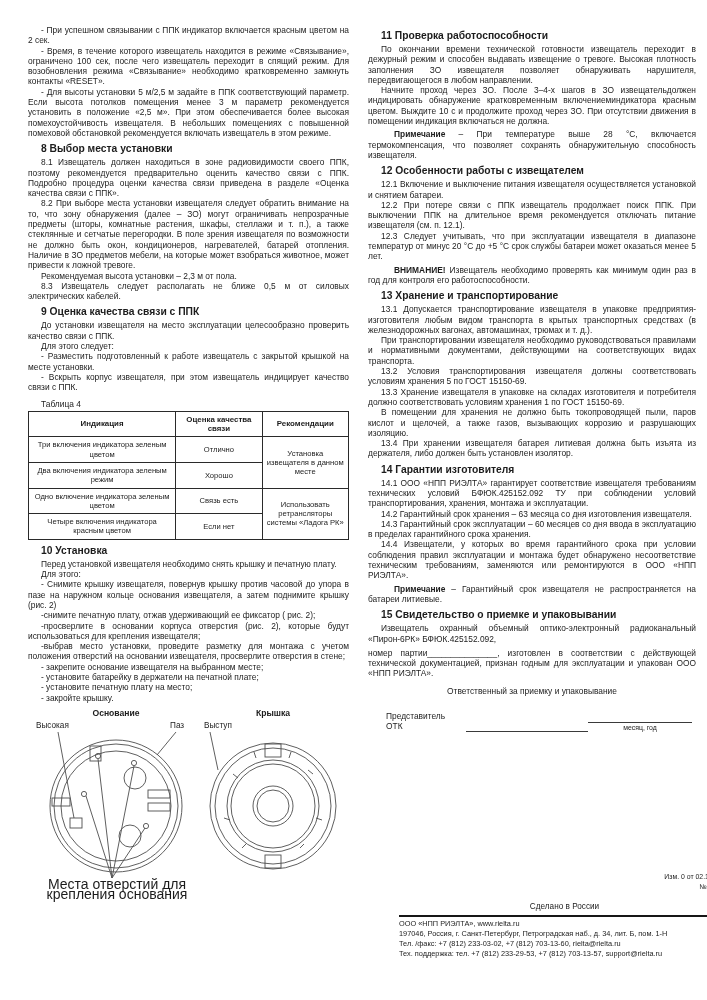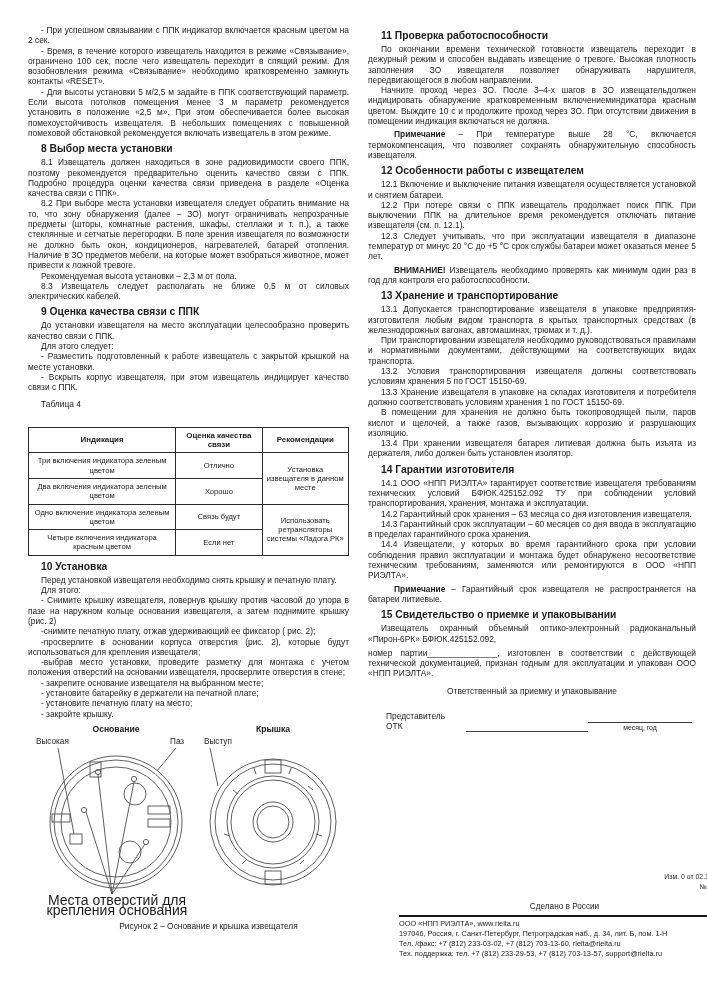--- a/index.html
+++ b/index.html
@@ -9,21 +9,21 @@
   .col{font-size:8.4px;line-height:10.3px;text-align:justify;}
   .col-left{width:321px;}
   .col-right{width:328px;}
   .col p{margin:0;text-indent:13px;}
   p.note{margin-top:3px;}
   p.note b{font-weight:bold;padding-left:13px;}
   p.no-indent{text-indent:0;}
   p.gap-top{margin-top:4px;}
   h3.sec{font-size:10.3px;line-height:12px;margin:5px 0 2px;text-indent:13px;text-align:left;font-weight:bold;}
   .table-label{margin-top:6px !important;}
-  table.t4{border-collapse:collapse;width:100%;margin-top:18px;border:1.6px solid #2a2a2a;}
+  table.t4{border-collapse:collapse;width:100%;margin-top:2px;border:1.6px solid #2a2a2a;}
   table.t4 th,table.t4 td{border:1px solid #2a2a2a;text-align:center;vertical-align:middle;
         padding:3px 3px;line-height:9.3px;}
   table.t4 th{font-size:7.9px;font-weight:bold;}
   table.t4 td{font-size:7.6px;}
   table.t4 .c1{width:46%;} table.t4 .c2{width:27%;} table.t4 .c3{width:27%;}
   
   .figure{position:relative;height:214px;margin-top:5px;text-align:left;}
   .fig-title{position:absolute;top:0;font-weight:bold;font-size:8.6px;transform:translateX(-50%);white-space:nowrap;}
   .ft-base{left:88px;} .ft-cover{left:245px;}
   .fig-label{position:absolute;top:13px;font-size:8.2px;white-space:nowrap;}
@@ -86,26 +86,26 @@
             <th class="c3">Рекомендации</th>
           </tr>
         </thead>
         <tbody>
           <tr>
             <td>Три включения индикатора зеленым цветом</td>
             <td>Отлично</td>
             <td rowspan="2">Установка извещателя в данном месте</td>
           </tr>
           <tr>
-            <td>Два включения индикатора зеленым цветом</td>
+            <td>Два включения индикатора зеленым режим</td>
             <td>Хорошо</td>
           </tr>
           <tr>
             <td>Одно включение индикатора зеленым цветом</td>
-            <td>Связь будут</td>
+            <td>Связь есть</td>
             <td rowspan="2">Использовать ретрансляторы системы «Ладога РК»</td>
           </tr>
           <tr>
             <td>Четыре включения индикатора красным цветом</td>
             <td>Если нет</td>
           </tr>
         </tbody>
       </table>
 
       <h3 class="sec">10 Установка</h3>
@@ -167,21 +167,20 @@
             <line x1="288" y1="86" x2="294" y2="88"></line>
             <line x1="214" y1="116" x2="218" y2="112"></line>
             <line x1="272" y1="116" x2="276" y2="112"></line>
             <line x1="226" y1="20" x2="228" y2="26"></line>
             <line x1="263" y1="20" x2="261" y2="26"></line>
             <line x1="182" y1="0" x2="190" y2="38"></line>
           </g>
         </svg>
 
         <div class="fl-holes">Места отверстий для крепления основания</div>
-        <div class="fig-caption">Рисунок 2 – Основание и крышка извещателя</div>
       </div>
     </div>
 
     <div class="col col-right">
       <h3 class="sec">11 Проверка работоспособности</h3>
       <div>
           <p>По окончании времени технической готовности извещатель переходит в дежурный режим и способен выдавать извещение о тревоге. Высокая плотность заполнения ЗО извещателя позволяет обнаруживать нарушителя, передвигающегося в любом направлении.</p>
           <p>Начните проход через ЗО. После 3–4-х шагов в ЗО извещательдолжен индицировать обнаружение кратковременным включениеминдикатора красным цветом. Выждите 10 с и продолжите проход через ЗО. При отсутствии движения в помещении индикация включаться не должна.</p>
           <p class="note"><b>Примечание</b> – При температуре выше 28 °С, включается термокомпенсация, что позволяет сохранять обнаружительную способность извещателя.</p>
         </div>

